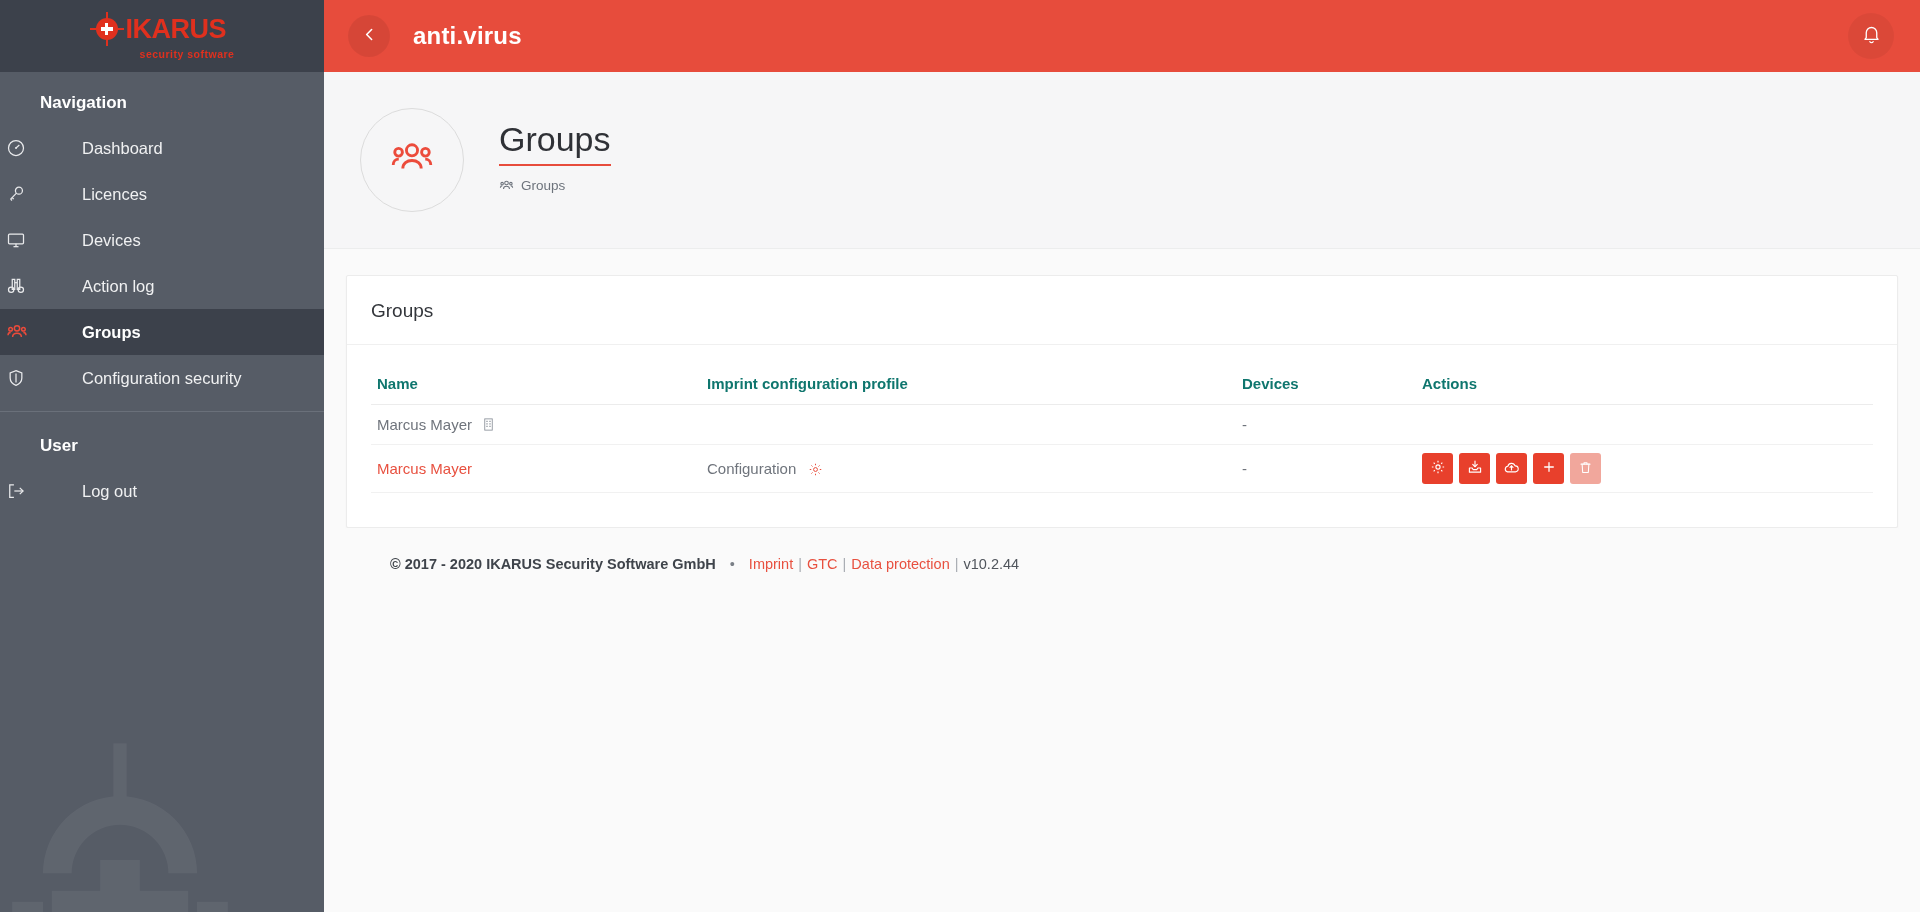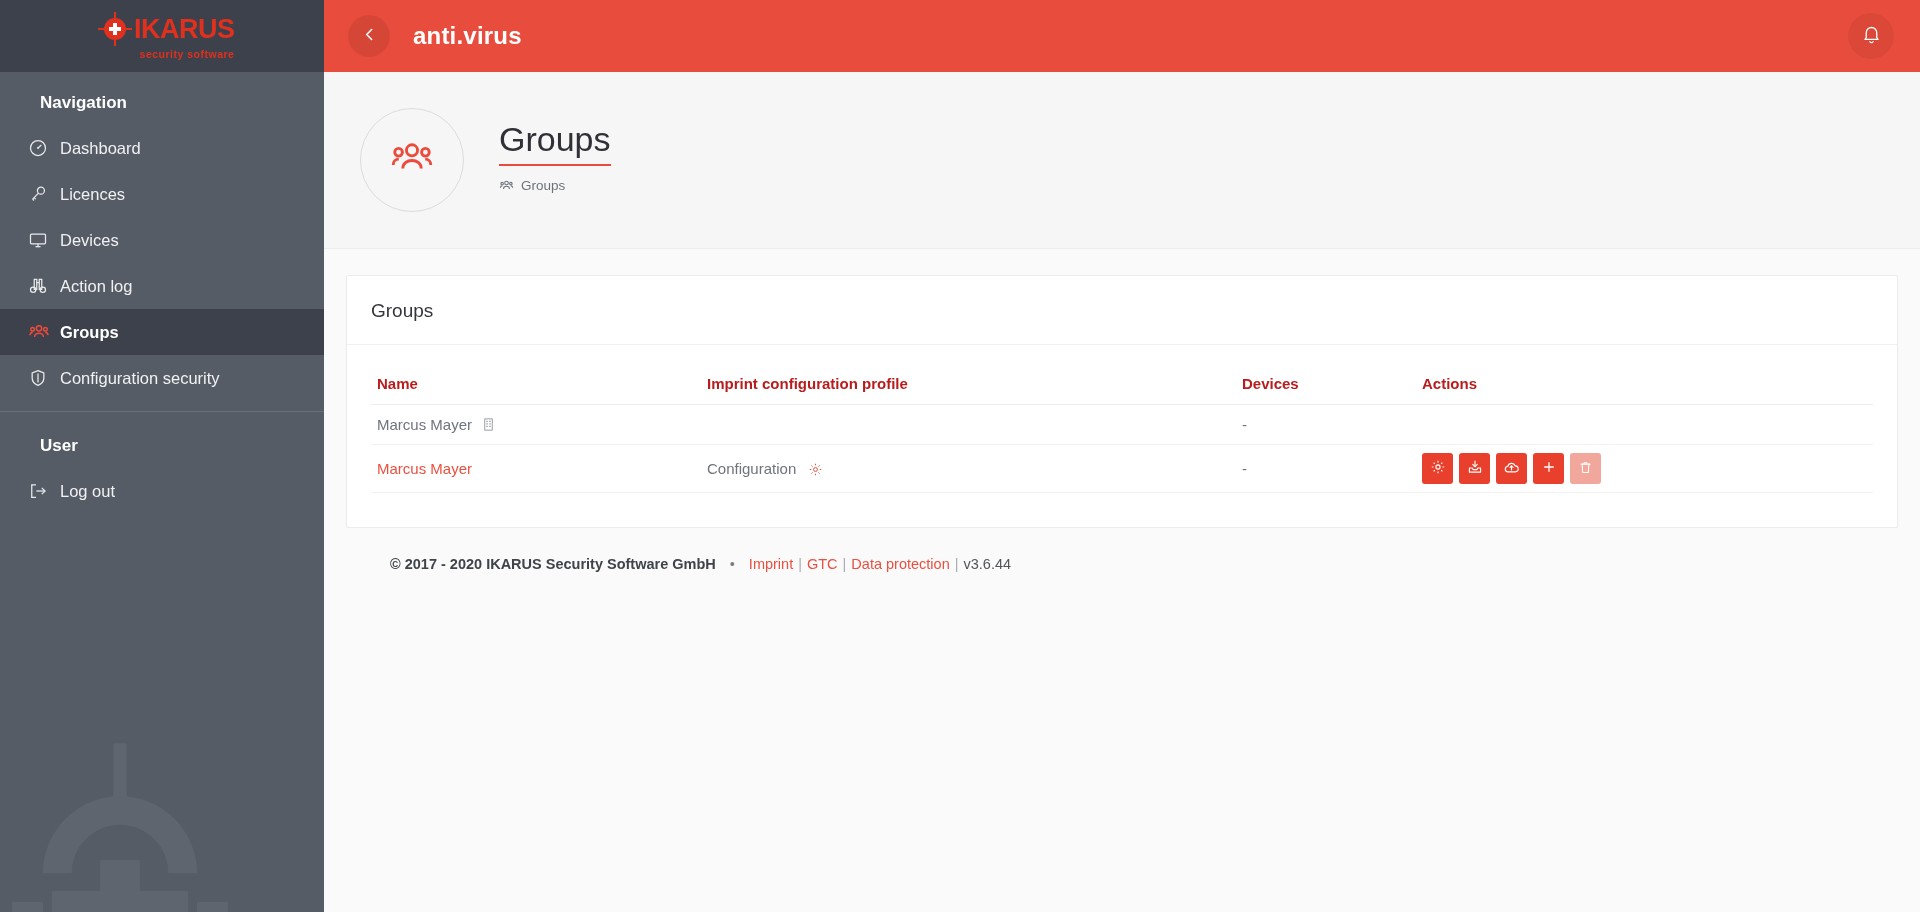--- a/index.html
+++ b/index.html
@@ -17,21 +17,21 @@
     width: 324px; flex: 0 0 324px; height: 912px;
     background: #565c66;
     position: relative;
     overflow: hidden;
   }
   .logo-area {
     height: 72px; background: #3c414b;
     display: flex; align-items: center; justify-content: center;
     position: relative; z-index: 3;
   }
-  .logo { display: flex; flex-direction: column; align-items: flex-end; }
+  .logo { display: flex; flex-direction: column; align-items: flex-start; }
   .logo-row { display: flex; align-items: center; }
   .logo-cross { position: relative; width: 34px; height: 34px; margin-right: 2px; }
   .logo-cross .tick {
     position: absolute; background: #e0301e;
   }
   .logo-cross .t-top { width: 2px; height: 7px; left: 16px; top: 0; }
   .logo-cross .t-bot { width: 2px; height: 7px; left: 16px; bottom: 0; }
   .logo-cross .t-left { height: 2px; width: 7px; top: 16px; left: 0; }
   .logo-cross .t-right { height: 2px; width: 7px; top: 16px; right: 0; }
   .logo-cross .disc {
@@ -55,23 +55,24 @@
 
   .nav-scroll { position: relative; z-index: 2; }
   .nav-heading {
     color: #fff; font-weight: bold; font-size: 17px;
     padding: 21px 0 12px 22px;
     margin-left: 18px;
   }
   .nav-heading.user-heading { padding-top: 24px; }
   .nav-item {
     display: flex; align-items: center;
-    height: 46px; padding-left: 28px;
+    height: 46px; padding-left: 6px;
     color: #f0f1f2; font-size: 16.5px; cursor: pointer;
     text-decoration: none;
+    gap: 44px;
   }
   .nav-item .nav-ico {
     width: 30px; flex: 0 0 30px; display: flex;
     align-items: center; justify-content: flex-start;
     color: #e9eaec;
   }
   .nav-item .nav-label { margin-left: 2px; }
   .nav-item.active {
     background: #3c414b; font-weight: bold; color: #fff;
   }
@@ -145,21 +146,21 @@
   }
   .card-title {
     font-size: 19px; color: #33363b; font-weight: normal;
     padding: 24px 24px 22px 24px;
     border-bottom: 1px solid #f0f0f0;
   }
   .card-body { padding: 22px 24px 34px 24px; }
 
   table.grid { width: 100%; border-collapse: collapse; }
   table.grid th {
-    text-align: left; font-size: 15px; color: #b91c1c;
+    text-align: left; font-size: 15px; color: #0f766e;
     font-weight: bold; padding: 8px 6px 12px 6px;
     border-bottom: 1px solid #ececec;
   }
   table.grid td {
     font-size: 15px; color: #6f747c;
     padding: 11px 6px; border-bottom: 1px solid #f1f1f1;
     vertical-align: middle;
   }
   table.grid tr.row-actions td { padding: 8px 6px; }
   .col-name { width: 330px; }
@@ -485,18 +486,18 @@
 
       <div class="footer">
         <span class="copy">© 2017 - 2020 IKARUS Security Software GmbH</span>
         <span class="sep-dot">•</span>
         <a>Imprint</a>
         <span class="pipe">|</span>
         <a>GTC</a>
         <span class="pipe">|</span>
         <a>Data protection</a>
         <span class="pipe">|</span>
-        <span class="ver">v3.6.44</span>
+        <span class="ver">v10.2.44</span>
       </div>
 
     </div>
   </section>
 </div>
 
 </body></html>

